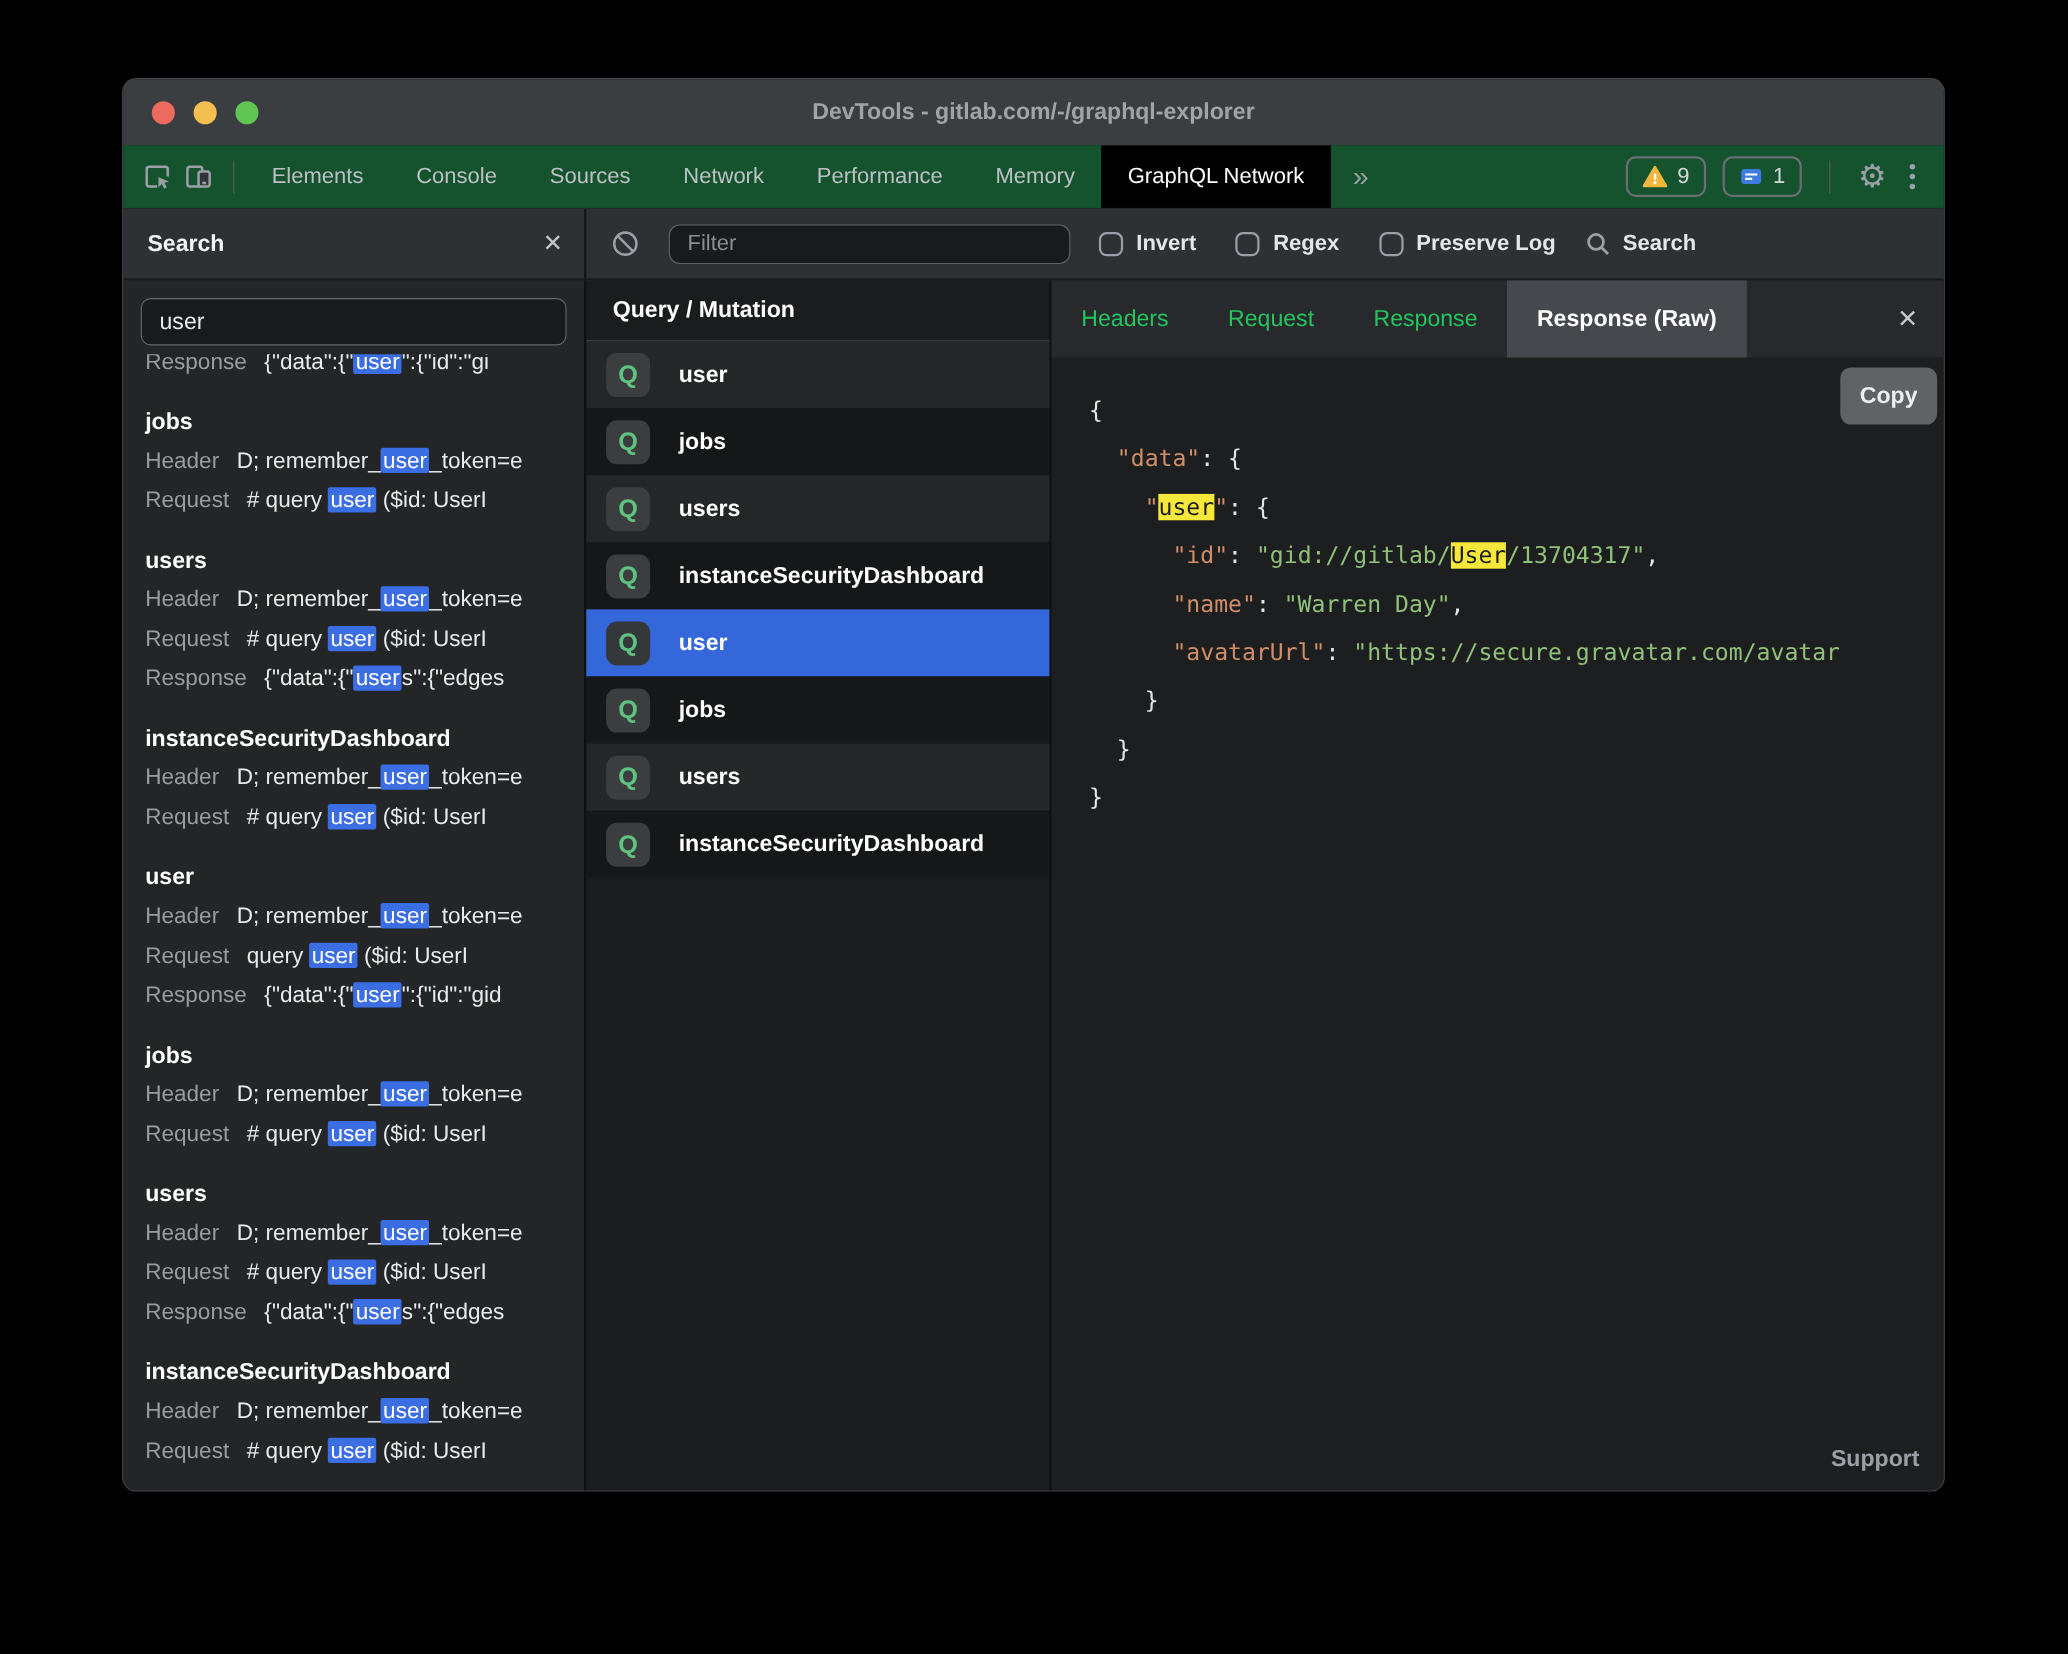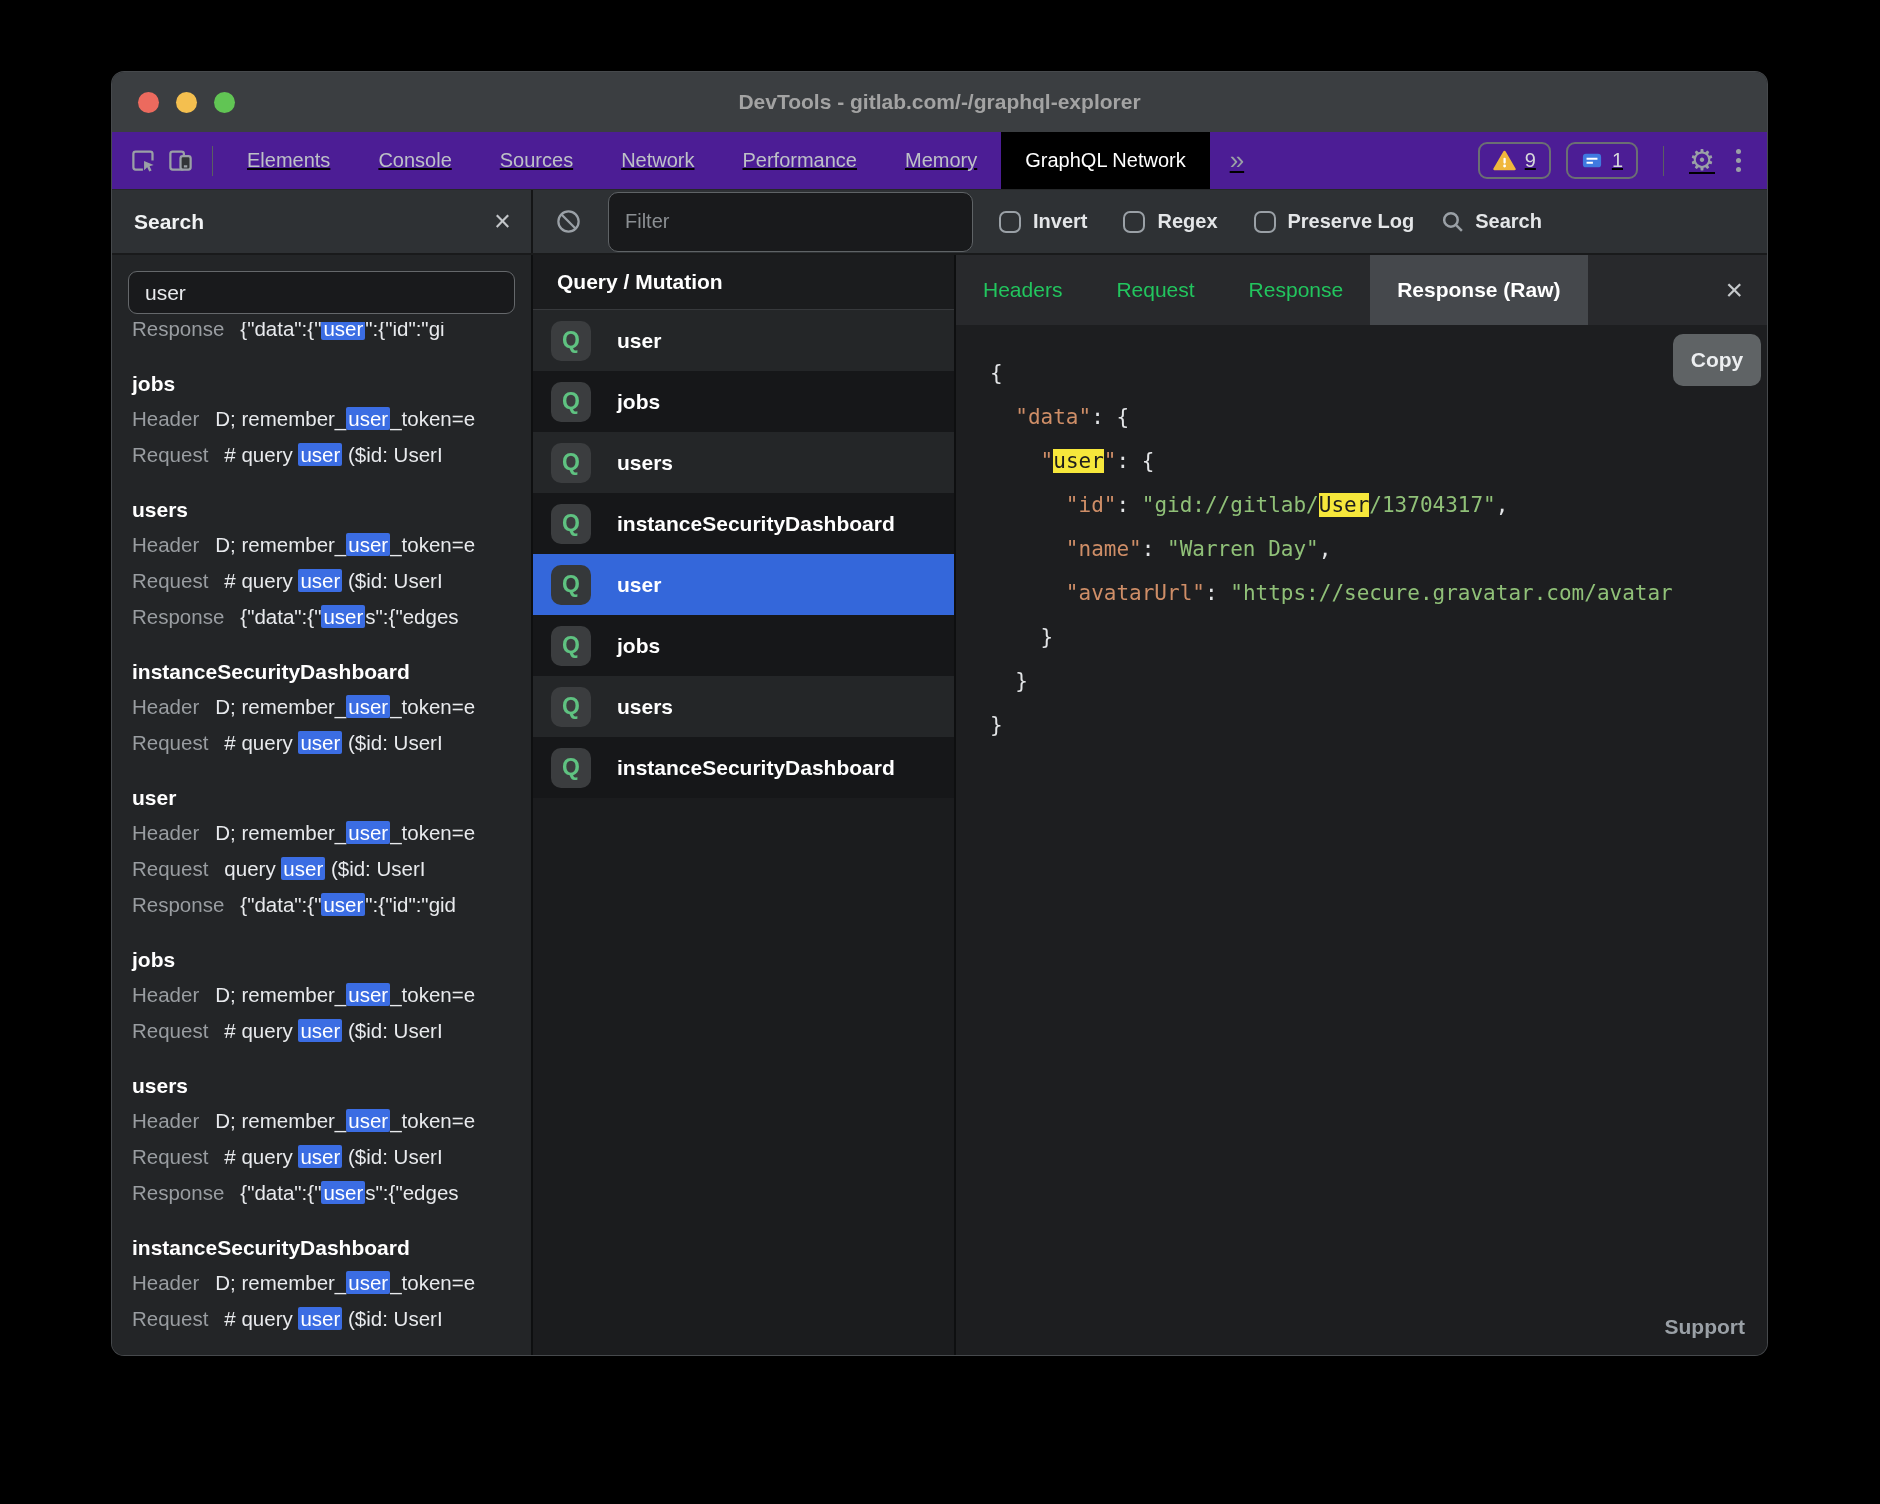--- a/index.html
+++ b/index.html
@@ -12,22 +12,22 @@
 
   
   .titlebar { height:60px; background:#3b3e41; display:flex; align-items:center;
               justify-content:center; position:relative; flex:0 0 auto; }
   .lights { position:absolute; left:26px; display:flex; gap:17px; }
   .light { width:21px; height:21px; border-radius:50%; }
   .light.red { background:#ec6a5e; } .light.yellow { background:#f4bf4f; } .light.green { background:#61c554; }
   .title { color:#a3a3a3; font-size:21px; font-weight:bold; }
 
   
-  .tabbar { height:58px; background:#4c1d95; display:flex; align-items:stretch;
-            flex:0 0 auto; border-bottom:1px solid #26282a;text-decoration:underline; }
+  .tabbar { height:58px; background:#14532d; display:flex; align-items:stretch;
+            flex:0 0 auto; border-bottom:1px solid #26282a; }
   .tool-icons { display:flex; align-items:center; gap:10px; padding:0 8px 0 18px; }
   .tool-icons span { display:flex; align-items:center; }
   .vsep { width:1px; height:30px; background:#5a5e62; align-self:center; margin:0 10px; }
   .tabs-row { display:flex; align-items:stretch; }
   .tab { display:flex; align-items:center; padding:0 24px; color:#bdc1c6; font-size:20px; cursor:default; }
   .tab.selected { background:#000; color:#fff; }
   .chevron { color:#9aa0a6; font-size:26px; padding:0 20px; display:flex; align-items:center; }
   .tab-right { margin-left:auto; display:flex; align-items:center; gap:15px; padding-right:20px; }
   .badge { display:flex; align-items:center; gap:9px; border:2px solid #6b6f73;
            border-radius:9px; padding:5px 13px; color:#d5d7d9; font-size:20px; }
@@ -37,21 +37,21 @@
 
   
   .toolbar { height:65px; background:#2e3134; display:flex; align-items:stretch;
              flex:0 0 auto; border-bottom:2px solid #191a1b; }
   .toolbar-left { width:419px; flex:0 0 auto; display:flex; align-items:center; padding:0 20px 0 22px; }
   .toolbar-title { color:#f1f3f4; font-weight:bold; font-size:21px; }
   .close-x { margin-left:auto; color:#c3c6c9; font-size:29px; font-weight:300; line-height:1; }
   .toolbar-divider { width:2px; background:#141516; }
   .toolbar-main { flex:1; display:flex; align-items:center; gap:26px; padding:0 22px; }
   .block-icon { display:flex; align-items:center; }
-  .filter-input { width:365px; height:60px; border:1.5px solid #5f6366; border-radius:10px;
+  .filter-input { width:365px; height:36px; border:1.5px solid #5f6366; border-radius:10px;
                   background:#191a1c; color:#84cc16; font-size:20px; padding:0 16px; outline:none;
                   font-family:"Liberation Sans", sans-serif; }
   .filter-input::placeholder { color:#8b8f93; }
   #filter-checks { display:flex; gap:36px; align-items:center; }
   .checkbox-group { display:flex; align-items:center; gap:12px; }
   .checkbox { width:22px; height:22px; border:2.5px solid #9aa0a6; border-radius:7px; background:transparent; }
   .cb-label { color:#e4e6e8; font-size:20px; font-weight:600; }
   .search-group { display:flex; align-items:center; gap:10px; }
 
   

